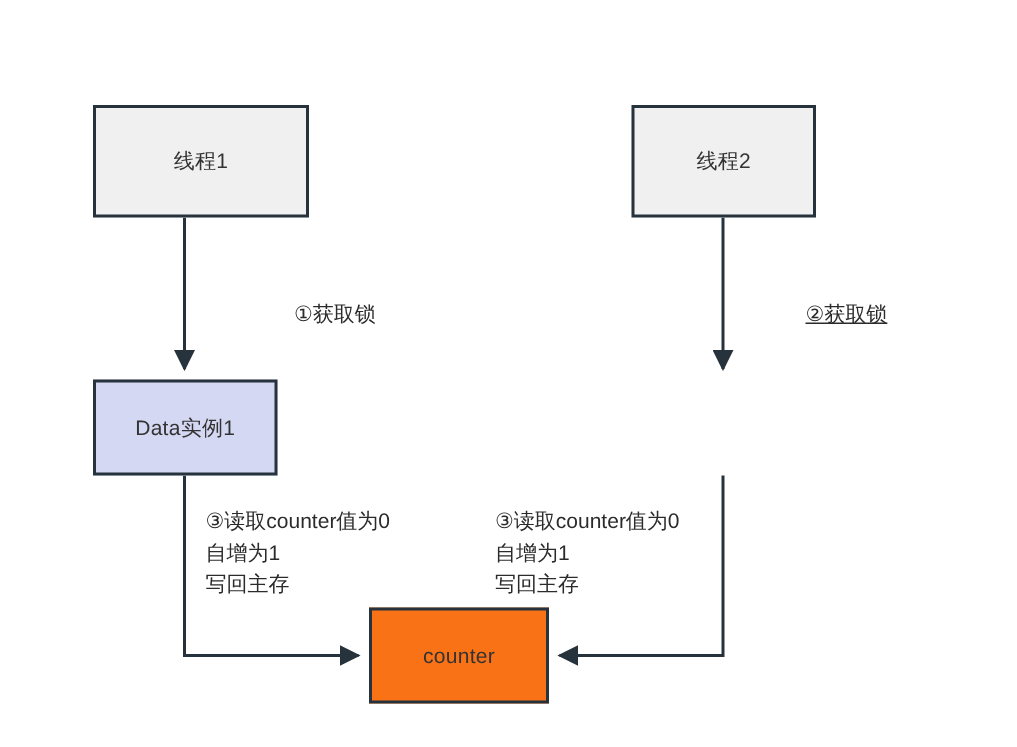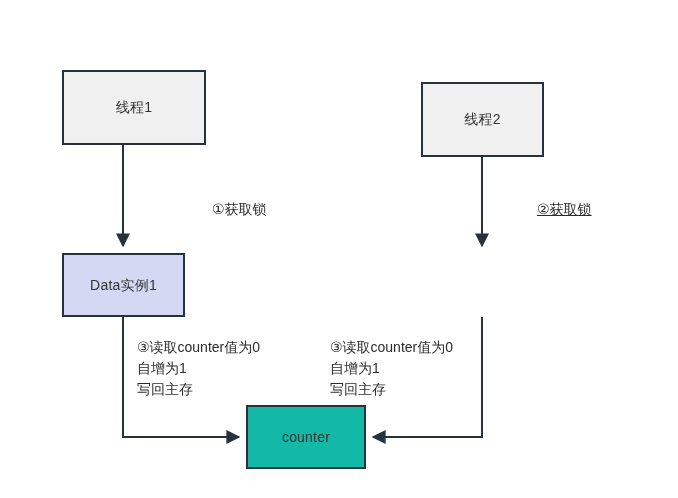--- a/index.html
+++ b/index.html
@@ -40,21 +40,21 @@
     white-space: nowrap;
   }
   .node-thread {
     background: #f0f0f0;
   }
   .node-data {
     background: #d5d8f2;
     text-align: center;
   }
   .node-counter {
-    background: #14b8a6;
+    background: #f97316;
   }
   .edge-label {
     position: absolute;
     color: #2b2b2b;
     font-size: 14px;
     line-height: 21px;
     white-space: pre;
     z-index: 3;
     background: transparent;
   }
@@ -77,34 +77,34 @@
 
     <path d="M 123 317 L 123 437 L 239 437" fill="none" stroke="#26323c" stroke-width="2" marker-end="url(#arrowhead)"></path>
 
     <path d="M 482 317 L 482 437 L 373 437" fill="none" stroke="#26323c" stroke-width="2" marker-end="url(#arrowhead)"></path>
   </svg>
 
   <div class="node node-thread" style="left:62px; top:70px; width:144px; height:75px;">
     <span>线程1</span>
   </div>
 
-  <div class="node node-thread" style="left:421px; top:70px; width:123px; height:75px;margin-top:12px;">
+  <div class="node node-thread" style="left:421px; top:70px; width:123px; height:75px;">
     <span>线程2</span>
   </div>
 
   <div class="node node-data" style="left:62px; top:253px; width:123px; height:64px;">
     <span>Data实例1</span>
   </div>
 
 
   <div class="node node-counter" style="left:246px; top:405px; width:120px; height:64px;">
     <span>counter</span>
   </div>
 
-  <div class="edge-label" style="left:212px; top:199px;">①获取锁</div>
+  <div class="edge-label" style="left:196px; top:199px;">①获取锁</div>
 
   <div class="edge-label" style="left:537px; top:199px;text-decoration:underline;">②获取锁</div>
 
   <div class="edge-label" style="left:137px; top:337px;">③读取counter值为0
 自增为1
 写回主存</div>
 
   <div class="edge-label" style="left:330px; top:337px;">③读取counter值为0
 自增为1
 写回主存</div>

